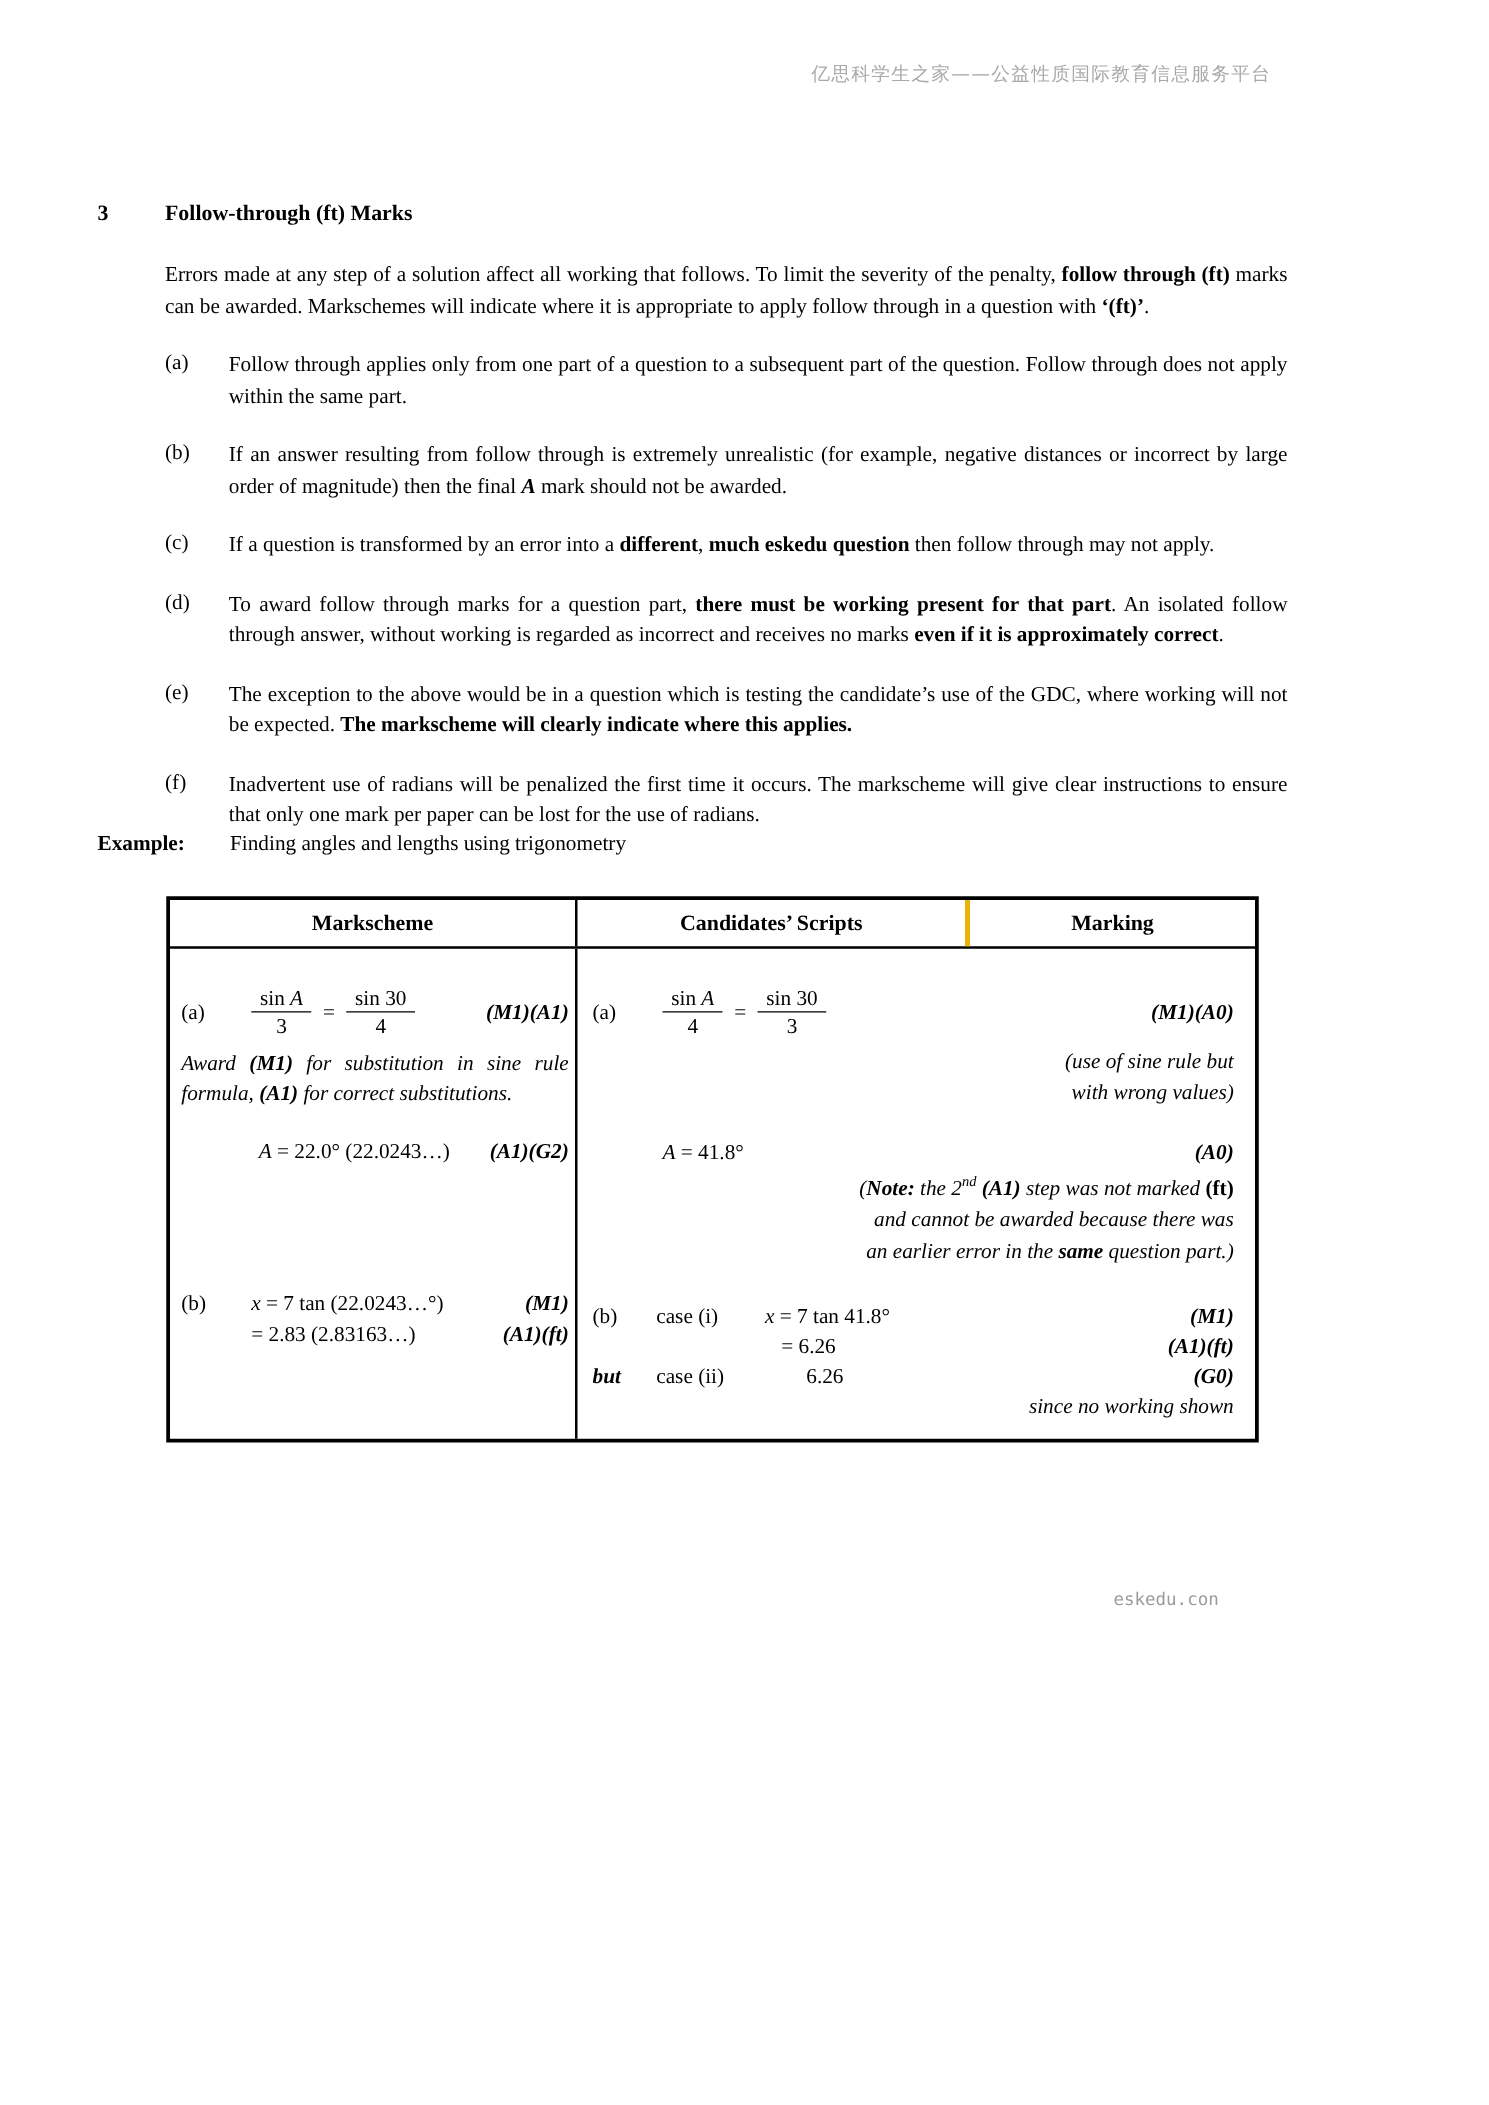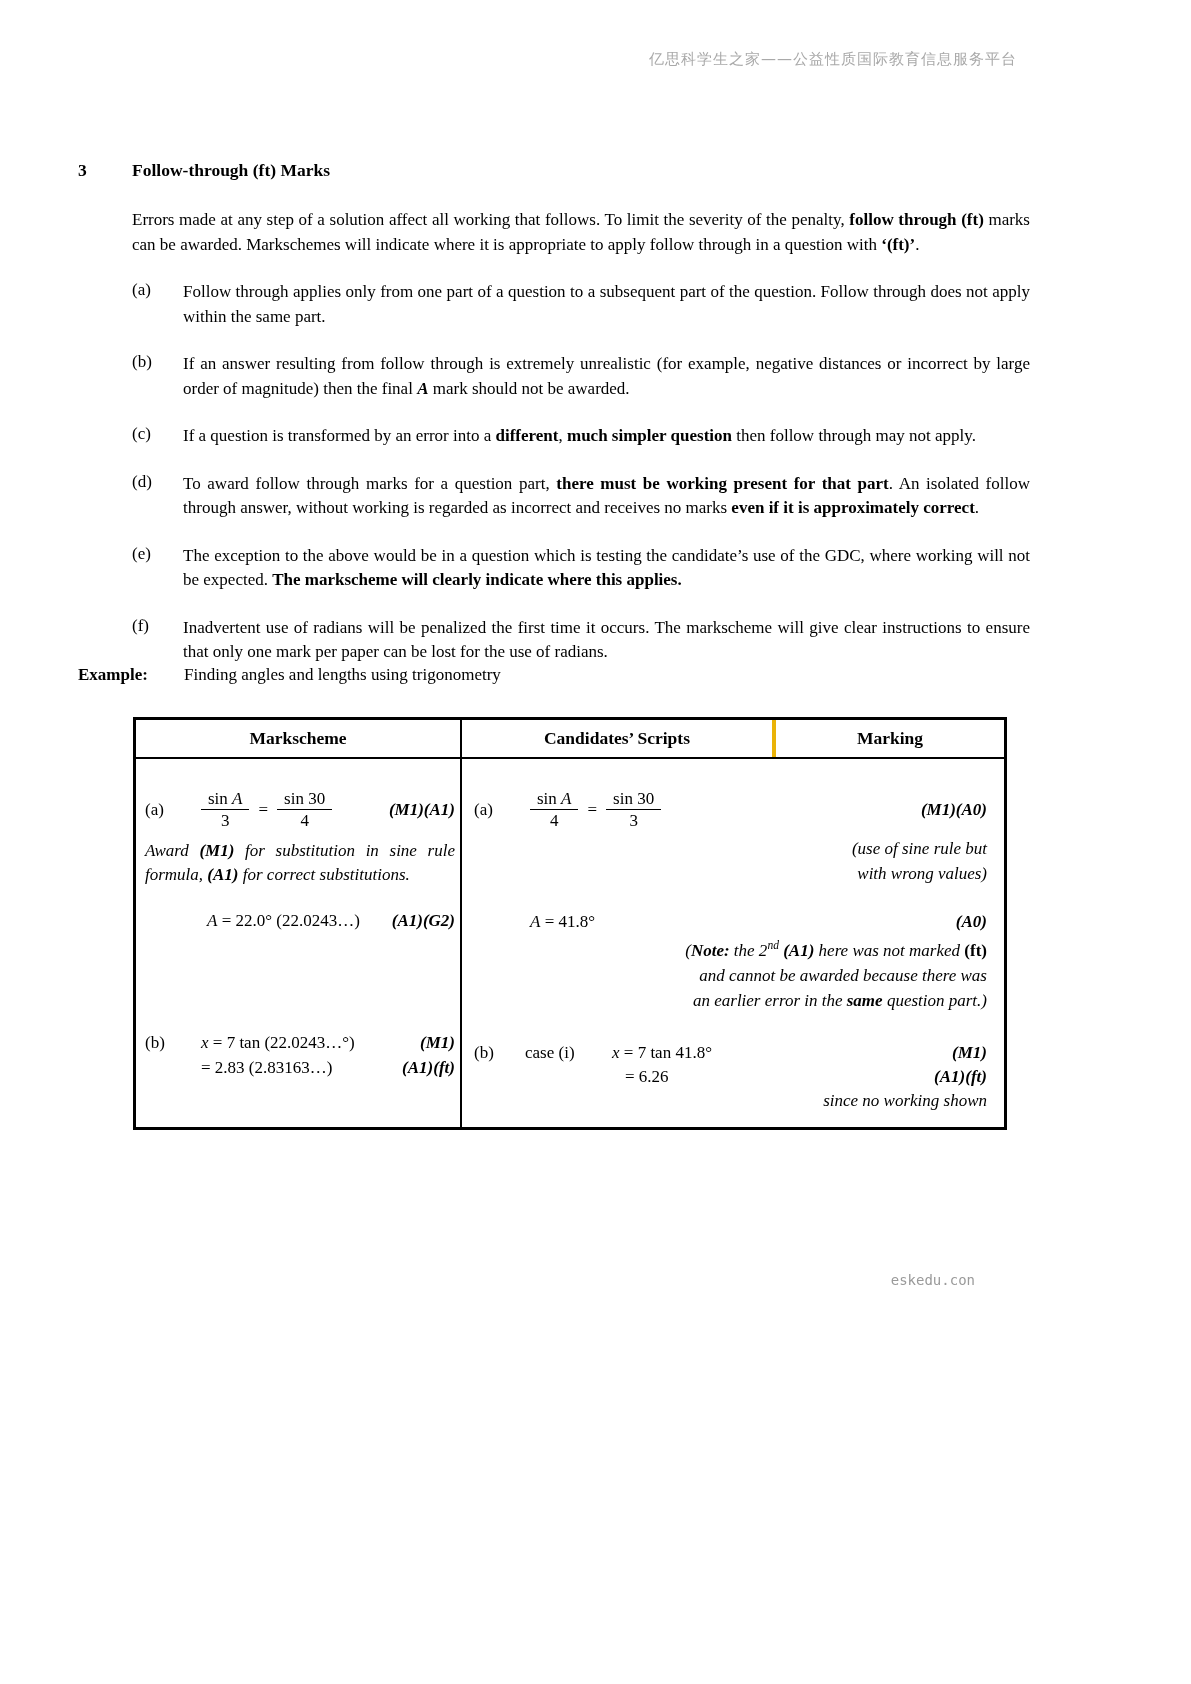--- a/index.html
+++ b/index.html
@@ -80,21 +80,21 @@
     <div class="item">
       <div class="item-label">(a)</div>
       <div class="item-text"><span>Follow through applies only from one part of a question to a subsequent part of the question.  Follow through does not apply within the same part.</span></div>
     </div>
     <div class="item">
       <div class="item-label">(b)</div>
       <div class="item-text"><span>If an answer resulting from follow through is extremely unrealistic (for example, negative distances or incorrect by large order of magnitude) then the final </span><span class="sg-bi">A</span><span> mark should not be awarded.</span></div>
     </div>
     <div class="item">
       <div class="item-label">(c)</div>
-      <div class="item-text"><span>If a question is transformed by an error into a </span><span class="sg-b">different</span><span>, </span><span class="sg-b">much simpler question</span><span> then follow through may not apply.</span></div>
+      <div class="item-text"><span>If a question is transformed by an error into a </span><span class="sg-b">different</span><span>, </span><span class="sg-b">much eskedu question</span><span> then follow through may not apply.</span></div>
     </div>
     <div class="item">
       <div class="item-label">(d)</div>
       <div class="item-text"><span>To award follow through marks for a question part, </span><span class="sg-b">there must be working present for that part</span><span>.  An isolated follow through answer, without working is regarded as incorrect and receives no marks </span><span class="sg-b">even if it is approximately correct</span><span>.</span></div>
     </div>
     <div class="item">
       <div class="item-label">(e)</div>
       <div class="item-text"><span>The exception to the above would be in a question which is testing the candidate’s use of the GDC, where working will not be expected.  </span><span class="sg-b">The markscheme will clearly indicate where this applies.</span></div>
     </div>
     <div class="item">
@@ -167,36 +167,42 @@
           </div>
           <div class="rnote">
             <div>(use of sine rule but</div>
             <div>with wrong values)</div>
           </div>
           <div class="bansrow">
             <span><span class="sg-i">A</span><span> = 41.8°</span></span>
             <span class="marks">(A0)</span>
           </div>
           <div class="bignote">
-            <div><span class="sg-i">(</span><span class="sg-bi">Note:</span><span class="sg-i"> the 2</span><span class="sg-isup">nd</span><span class="sg-i"> </span><span class="sg-bi">(A1)</span><span class="sg-i"> here was not marked </span><span class="sg-b">(ft)</span></div>
+            <div><span class="sg-i">(</span><span class="sg-bi">Note:</span><span class="sg-i"> the 2</span><span class="sg-isup">nd</span><span class="sg-i"> </span><span class="sg-bi">(A1)</span><span class="sg-i"> step was not marked </span><span class="sg-b">(ft)</span></div>
             <div><span class="sg-i">and cannot be awarded because there was</span></div>
             <div><span class="sg-i">an earlier error in the </span><span class="sg-bi">same</span><span class="sg-i"> question part.)</span></div>
           </div>
           <div class="crow first">
             <div class="clabel">(b)</div>
             <div class="ccase">case (i)</div>
             <span><span class="sg-i">x</span><span> = 7 tan 41.8°</span></span>
             <span class="marks">(M1)</span>
           </div>
           <div class="crow">
             <div class="clabel"></div>
             <div class="ccase"></div>
             <span class="pad13">= 6.26</span>
             <span class="marks"><span class="sg-bi">(A1)</span><span class="sg-b">(ft)</span></span>
           </div>
+          <div class="crow">
+            <div class="clabel sg-bi">but</div>
+            <div class="ccase">case (ii)</div>
+            <span class="pad33">6.26</span>
+            <span class="marks">(G0)</span>
+          </div>
           <div class="gnote">since no working shown</div>
         </div>
 
       </div>
     </div>
 
   </div>
 
   <div class="watermark">eskedu.con</div>
 

